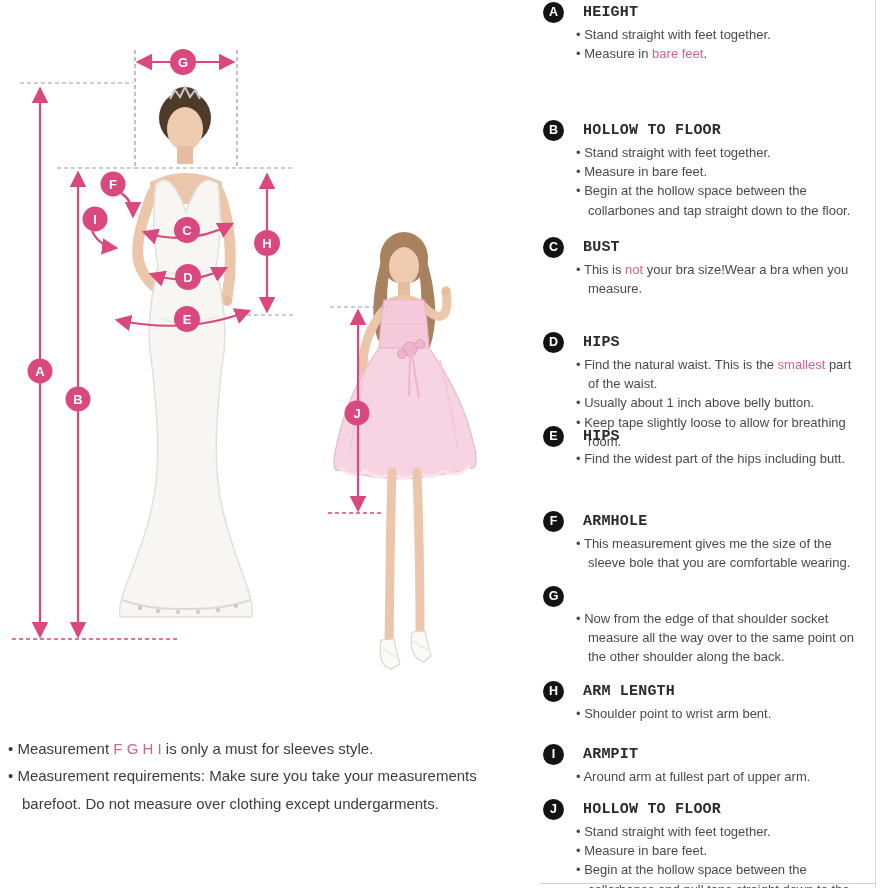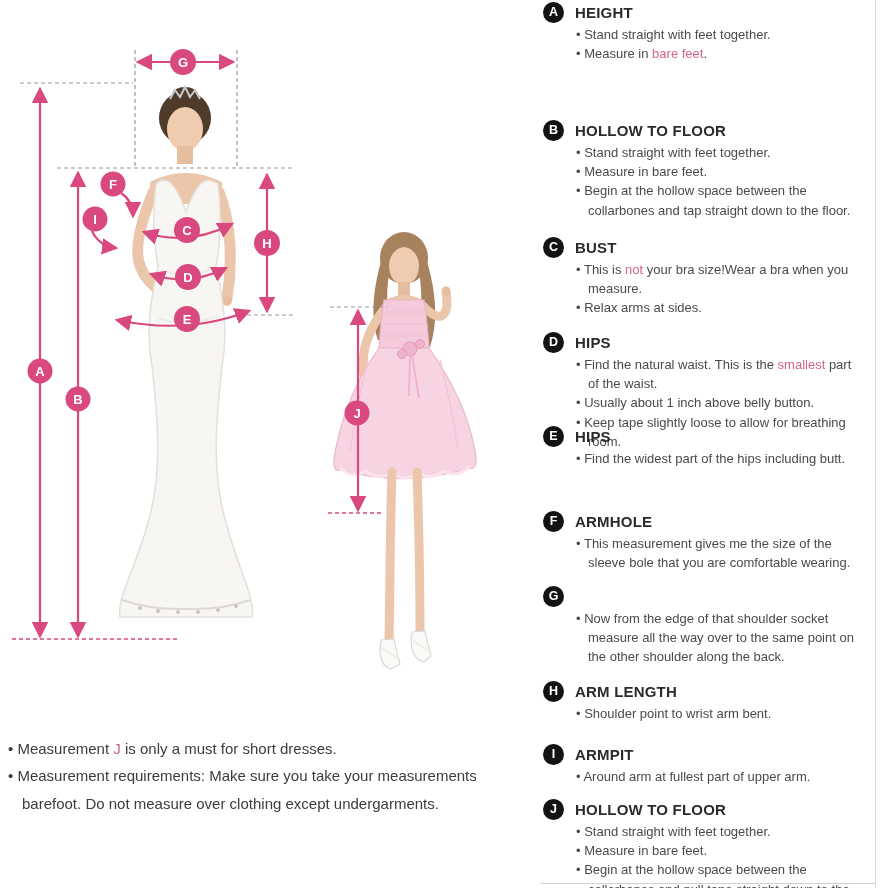--- a/index.html
+++ b/index.html
@@ -16,21 +16,21 @@
   #instructions{position:absolute;left:543px;top:2px;width:333px;height:884px;}
   .section{position:absolute;left:0;width:100%;}
   .sec-A{top:0px;}  .sec-B{top:118px;} .sec-C{top:235px;} .sec-D{top:330px;}
   .sec-E{top:424px;}.sec-F{top:509px;} .sec-G{top:584px;} .sec-H{top:679px;}
   .sec-I{top:742px;}.sec-J{top:797px;}
   .sec-head{display:flex;align-items:center;margin-bottom:2px;}
   .badge{
     width:21px;height:21px;border-radius:50%;background:#131313;color:#fff;
     font-size:12.5px;font-weight:bold;text-align:center;line-height:21px;flex:0 0 21px;
   }
-  .sec-title{margin-left:11px;font-size:15px;font-weight:bold;color:#2b2b2b;letter-spacing:.2px;}
+  .sec-title{margin-left:19px;font-size:15px;font-weight:bold;color:#2b2b2b;letter-spacing:.2px;font-family:Liberation Mono, monospace;}
   .bullets{margin:1px 16px 0 0;padding:0 0 0 33px;list-style:none;}
   .bullets li{
     font-size:13px;color:#4a4a4a;line-height:1.48;
     padding-left:12px;text-indent:-12px;
   }
   .hl{color:#d2638f;text-align:right;}
 
   
   #notes{position:absolute;left:8px;top:735px;width:492px;}
   .note{
@@ -179,21 +179,20 @@
         <li>• <span>Begin at the hollow space between  the collarbones and tap straight down to the floor.</span></li>
       </ul>
     </div>
     <div class="section sec-C">
       <div class="sec-head">
         <span class="badge">C</span>
         <span class="sec-title">BUST</span>
       </div>
       <ul class="bullets">
         <li>• <span>This is </span><span class="hl">not</span><span> your bra size!Wear a bra when you measure.</span></li>
-        <li>• <span>Relax arms at sides.</span></li>
       </ul>
     </div>
     <div class="section sec-D">
       <div class="sec-head">
         <span class="badge">D</span>
         <span class="sec-title">HIPS</span>
       </div>
       <ul class="bullets">
         <li>• <span>Find the natural waist. This is the </span><span class="hl">smallest</span><span> part of the waist.</span></li>
         <li>• <span>Usually about 1 inch above belly button.</span></li>
@@ -250,17 +249,17 @@
         <span class="sec-title">HOLLOW TO FLOOR</span>
       </div>
       <ul class="bullets">
         <li>• <span>Stand straight with feet together.</span></li>
         <li>• <span>Measure in bare feet.</span></li>
         <li>• <span>Begin at the hollow space between the collarbones and pull tape straight down to the your leg hem you want.</span></li>
       </ul>
     </div>
   </div>
 <div id="notes">
-    <div class="note">• <span>Measurement </span><span class="hl">J</span><span> is only a must for short dresses.</span></div>
+    <div class="note">• <span>Measurement </span><span class="hl">F G H I</span><span> is only a must for sleeves style.</span></div>
     <div class="note">• <span>Measurement requirements: Make sure you take your measurements barefoot. Do not measure over clothing except undergarments.</span></div>
   </div>
 <div id="right-rule"></div>
 <div id="bottom-rule"></div>
 
 </body></html>

